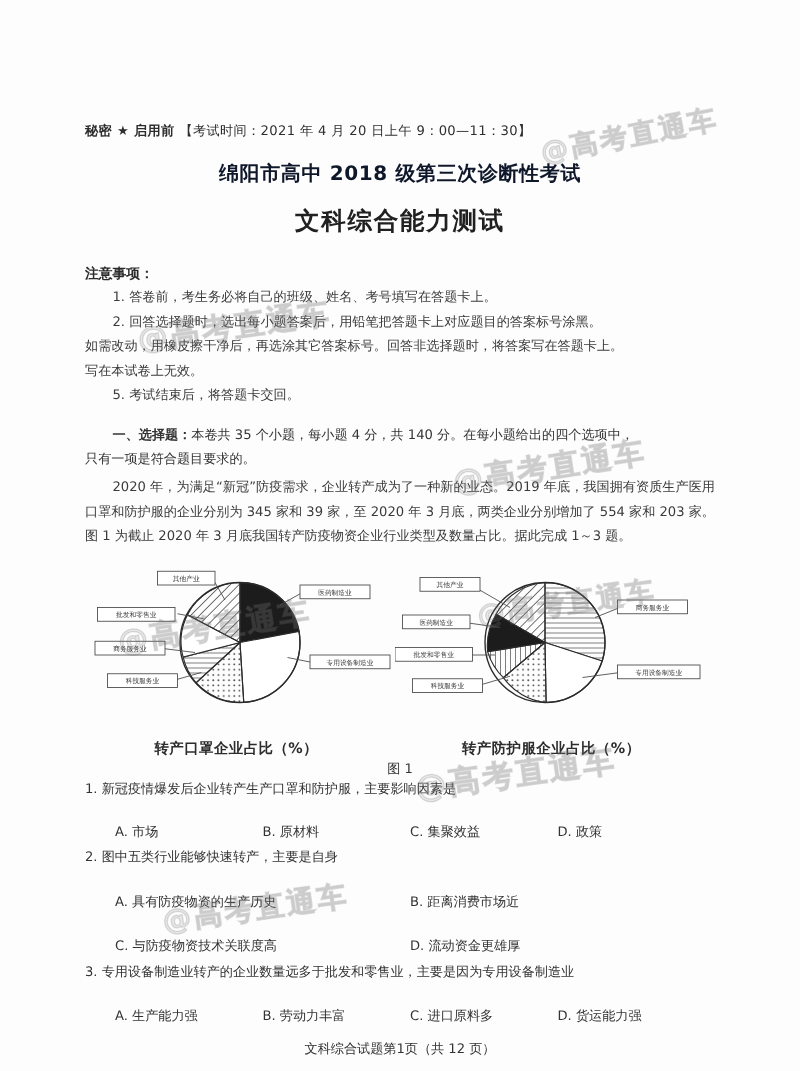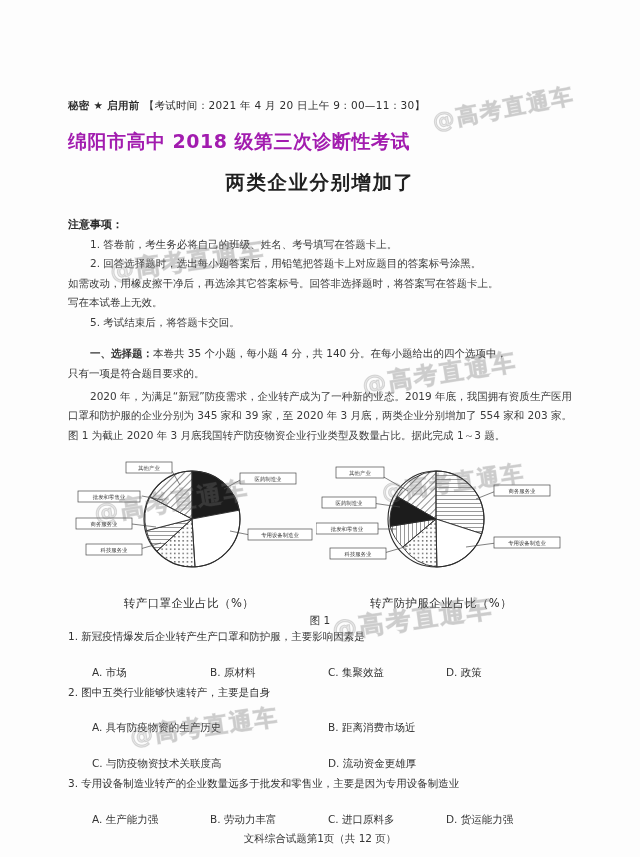--- a/index.html
+++ b/index.html
@@ -31,25 +31,26 @@
   .secret-line{
     font-size:10.5px;
     letter-spacing:.3px;
     font-weight:600;
     color:#2e2e2e;
     white-space:nowrap;
   }
   .secret-line .star{font-weight:400;}
   .secret-line .bracket{font-weight:400;}
   h1.exam-title{
-    font-size:19px;
+    font-size:16px;
+    text-align:center;
     font-weight:700;
     margin:9px 0 0 0;
     letter-spacing:.5px;
-    color:#a21caf;
+    color:#0f172a;
   }
   h2.subject-title{
     font-size:19.5px;
     text-align:center;
     font-weight:700;
     margin:5px 0 0 0;
     letter-spacing:1.5px;
     color:#202020;
   }
   .notes-head{
@@ -91,21 +92,21 @@
     width:250px;height:150px;
   }
   .fig.left{left:-4px;}
   .fig.right{left:248px;}
   .fig-caption{
     position:absolute;
     top:142px;
     width:250px;
     text-align:center;
     font-size:11.5px;
-    font-weight:400;
+    font-weight:700;
     color:#2c2c2c;
     letter-spacing:.4px;
   }
   .fig-caption.left{left:-4px;}
   .fig-caption.right{left:248px;}
   .fig-number{
     position:absolute;
     top:160px;left:0;width:504px;
     text-align:center;
     font-size:10.5px;
@@ -166,21 +167,21 @@
   <div class="content">
 
     <div class="secret-line">
       <span>秘密</span>
       <span class="star">★</span>
       <span>启用前</span>
       <span class="bracket">【考试时间：2021 年 4 月 20 日上午 9：00—11：30】</span>
     </div>
 
     <h1 class="exam-title">绵阳市高中 2018 级第三次诊断性考试</h1>
-    <h2 class="subject-title">两类企业分别增加了</h2>
+    <h2 class="subject-title">文科综合能力测试</h2>
 
     <div class="notes-head">注意事项：</div>
     <div class="note">1. 答卷前，考生务必将自己的班级、姓名、考号填写在答题卡上。</div>
     <div class="note">2. 回答选择题时，选出每小题答案后，用铅笔把答题卡上对应题目的答案标号涂黑。</div>
     <div class="note cont">如需改动，用橡皮擦干净后，再选涂其它答案标号。回答非选择题时，将答案写在答题卡上。</div>
     <div class="note cont">写在本试卷上无效。</div>
     <div class="note">5. 考试结束后，将答题卡交回。</div>
 
     <div class="sec-head">
       <b>一、选择题：</b><span>本卷共 35 个小题，每小题 4 分，共 140 分。在每小题给出的四个选项中，</span>

